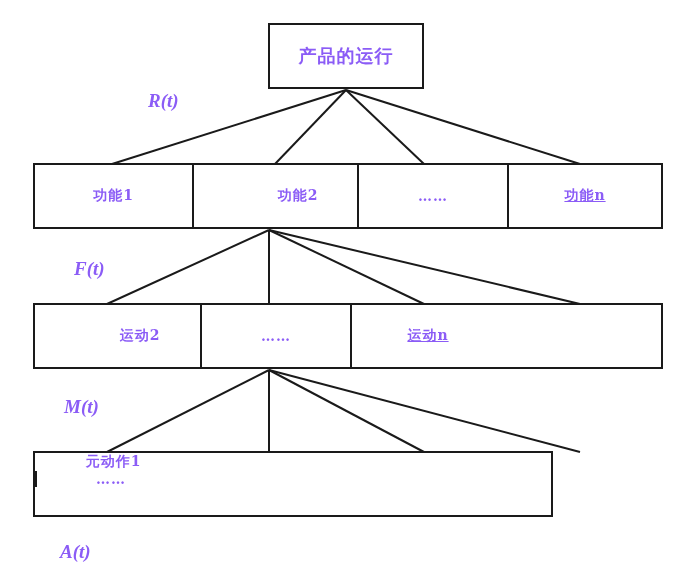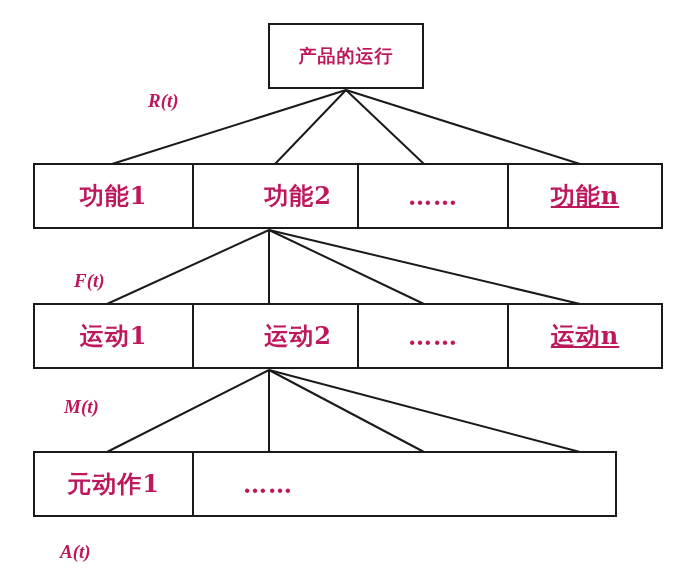--- a/index.html
+++ b/index.html
@@ -1,21 +1,21 @@
 <!DOCTYPE html>
 <html><head>
 <meta charset="utf-8">
 <style>
   html, body { margin: 0; padding: 0; background: #ffffff; }
   .canvas {
     position: relative;
     width: 700px;
     height: 586px;
     background: #ffffff;
-    color: #be185d;
+    color: #8b5cf6;
     font-family: "DejaVu Serif", "Liberation Serif", serif;
     overflow: hidden;
   }
   svg.connectors {
     position: absolute;
     left: 0; top: 0;
     width: 700px; height: 586px;
   }
   svg.connectors line {
     stroke: #1a1a1a;
@@ -38,40 +38,40 @@
     box-sizing: border-box;
     border: 2px solid #1a1a1a;
     background: #ffffff;
     display: flex;
   }
   .cell {
     box-sizing: border-box;
     display: flex;
     align-items: center;
     justify-content: center;
-    font-size: 24px;
+    font-size: 14px;
     font-weight: bold;
     letter-spacing: 1px;
   }
   .cell + .cell { border-left: 2px solid #1a1a1a; }
   .level-tag {
     position: absolute;
     font-family: "Liberation Serif", "DejaVu Serif", serif;
     font-style: italic;
     font-weight: bold;
     font-size: 19px;
   }
   
   #root-box  { left: 268px; top: 23px;  width: 156px; height: 66px; }
   #row-func  { left: 33px;  top: 163px; width: 630px; height: 66px; }
   #row-motion{ left: 33px;  top: 303px; width: 630px; height: 66px; }
-  #row-action{ left: 33px;  top: 451px; width: 584px; height: 66px; }
+  #row-action{ left: 33px;  top: 451px; width: 520px; height: 66px; flex-direction: column; }
   .w1 { width: 157px; } .w2 { width: 165px; padding-left: 45px; } .w3 { width: 150px; } .w4 { width: 154px; text-decoration: underline; }
   #tag-r { left: 148px; top: 74px; margin-top: 16px;  }
-  #tag-f { left: 74px;  top: 270px; }
+  #tag-f { left: 74px;  top: 258px; }
   #tag-m { left: 64px;  top: 396px; }
   #tag-a { left: 60px;  top: 541px; }
 </style>
 </head>
 <body>
 
 <div class="canvas">
 
   <svg class="connectors" viewBox="0 0 700 586" xmlns="http://www.w3.org/2000/svg">
 
@@ -101,21 +101,20 @@
   <div id="tag-a" class="level-tag">A(t)</div>
 
   <div id="row-func" class="row">
     <div class="cell w1">功能1</div>
     <div class="cell w2">功能2</div>
     <div class="cell w3">……</div>
     <div class="cell w4">功能n</div>
   </div>
 
   <div id="row-motion" class="row">
-    <div class="cell w1">运动1</div>
     <div class="cell w2">运动2</div>
     <div class="cell w3">……</div>
     <div class="cell w4">运动n</div>
   </div>
 
   <div id="row-action" class="row">
     <div class="cell w1">元动作1</div>
     <div class="cell w3">……</div>
   </div>
 

